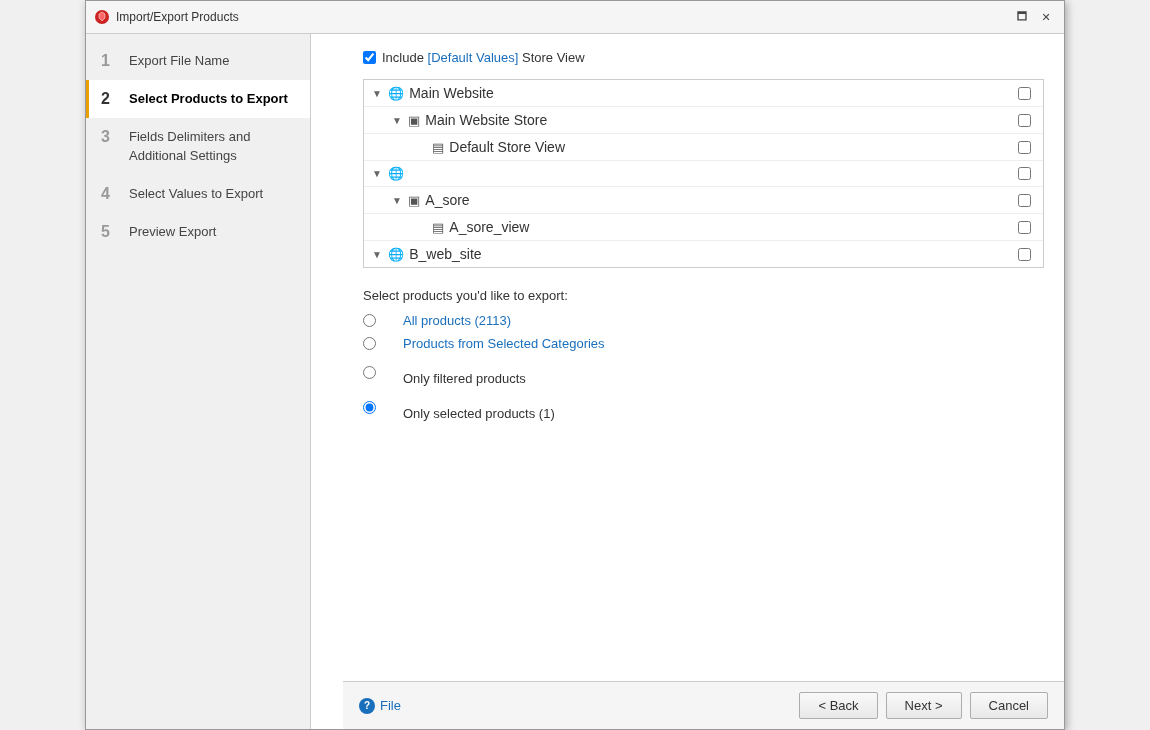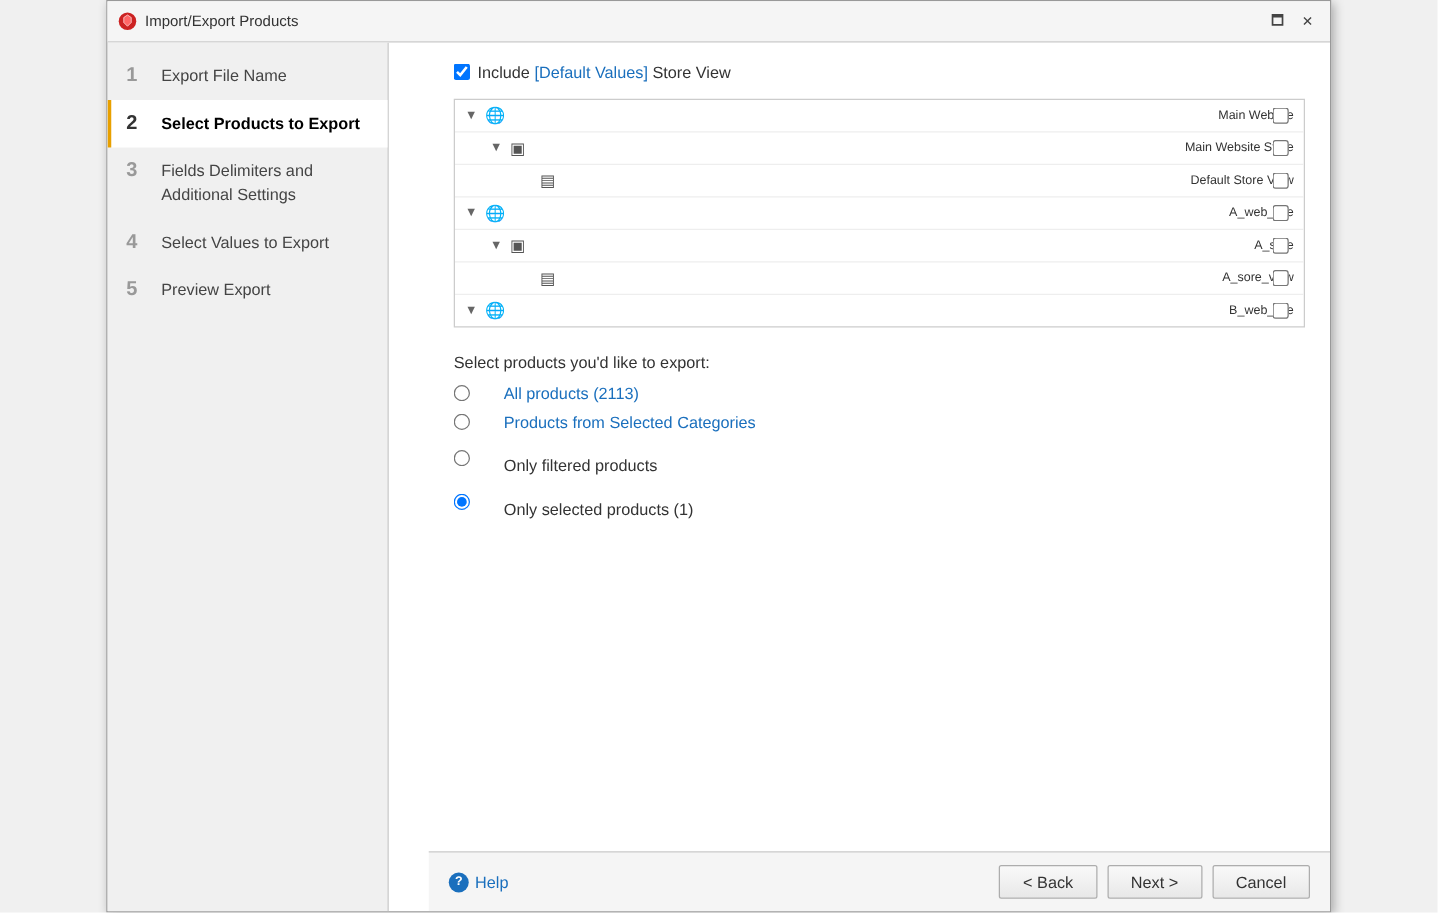--- a/index.html
+++ b/index.html
@@ -153,23 +153,22 @@
       width: 12px;
       display: inline-block;
     }
     .tree-icon {
       margin-right: 5px;
       font-size: 13px;
       color: #555;
     }
     .tree-label {
       flex: 1;
-      font-size: 10px;
-      color: #333;
-      text-align: right;
+      font-size: 14px;
+      color: #333;
     }
     .tree-checkbox {
       position: absolute;
       right: 12px;
     }
     .indent1 { padding-left: 28px; }
     .indent2 { padding-left: 52px; }
     .export-options h4 {
       font-size: 13px;
       color: #333;
@@ -310,21 +309,20 @@
           <div class="tree-row indent2">
             <span class="tree-chevron"></span>
             <span class="tree-icon">▤</span>
             <span class="tree-label">Default Store View</span>
             <input type="checkbox" class="tree-checkbox" style="">
           </div>
 
           <div class="tree-row">
             <span class="tree-chevron">▼</span>
             <span class="tree-icon">🌐</span>
-            <span class="tree-label">A_web_site</span>
             <input type="checkbox" class="tree-checkbox" style="">
           </div>
 
           <div class="tree-row indent1">
             <span class="tree-chevron">▼</span>
             <span class="tree-icon">▣</span>
             <span class="tree-label">A_sore</span>
             <input type="checkbox" class="tree-checkbox" style="">
           </div>
 
@@ -366,21 +364,21 @@
             <input type="radio" name="export-type" id="radio-selected" checked="" style="">
             <label for="radio-selected" class="radio-label plain">Only selected products (1)</label>
           </div>
         </div>
 
       </div>
 
       <div class="footer-bar">
         <div class="footer-help">
           <div class="footer-help-icon">?</div>
-          <span>Help</span>
+          <span>File</span>
         </div>
         <div class="footer-buttons">
           <button class="btn">&lt; Back</button>
           <button class="btn">Next &gt;</button>
           <button class="btn">Cancel</button>
         </div>
       </div>
     </div>
   </div>
 </div>

